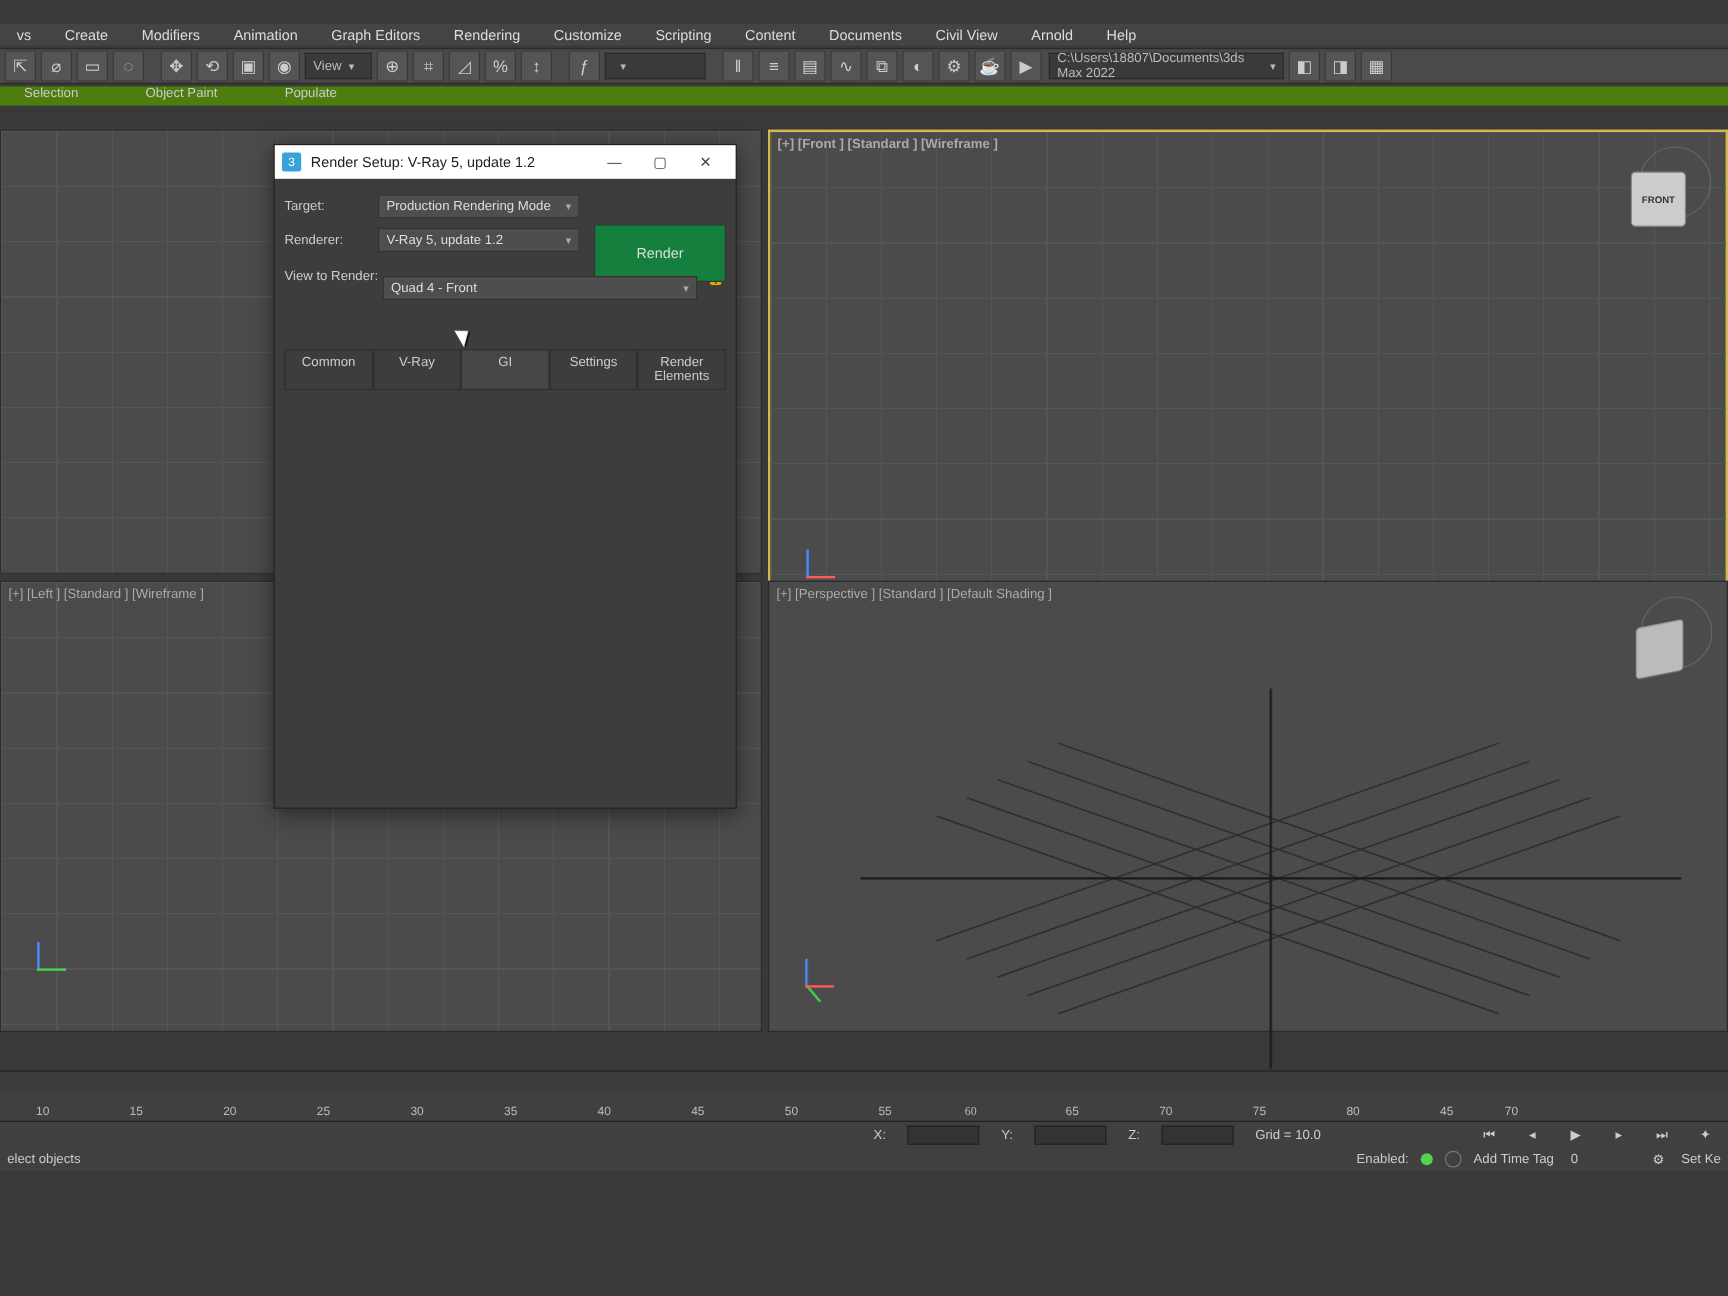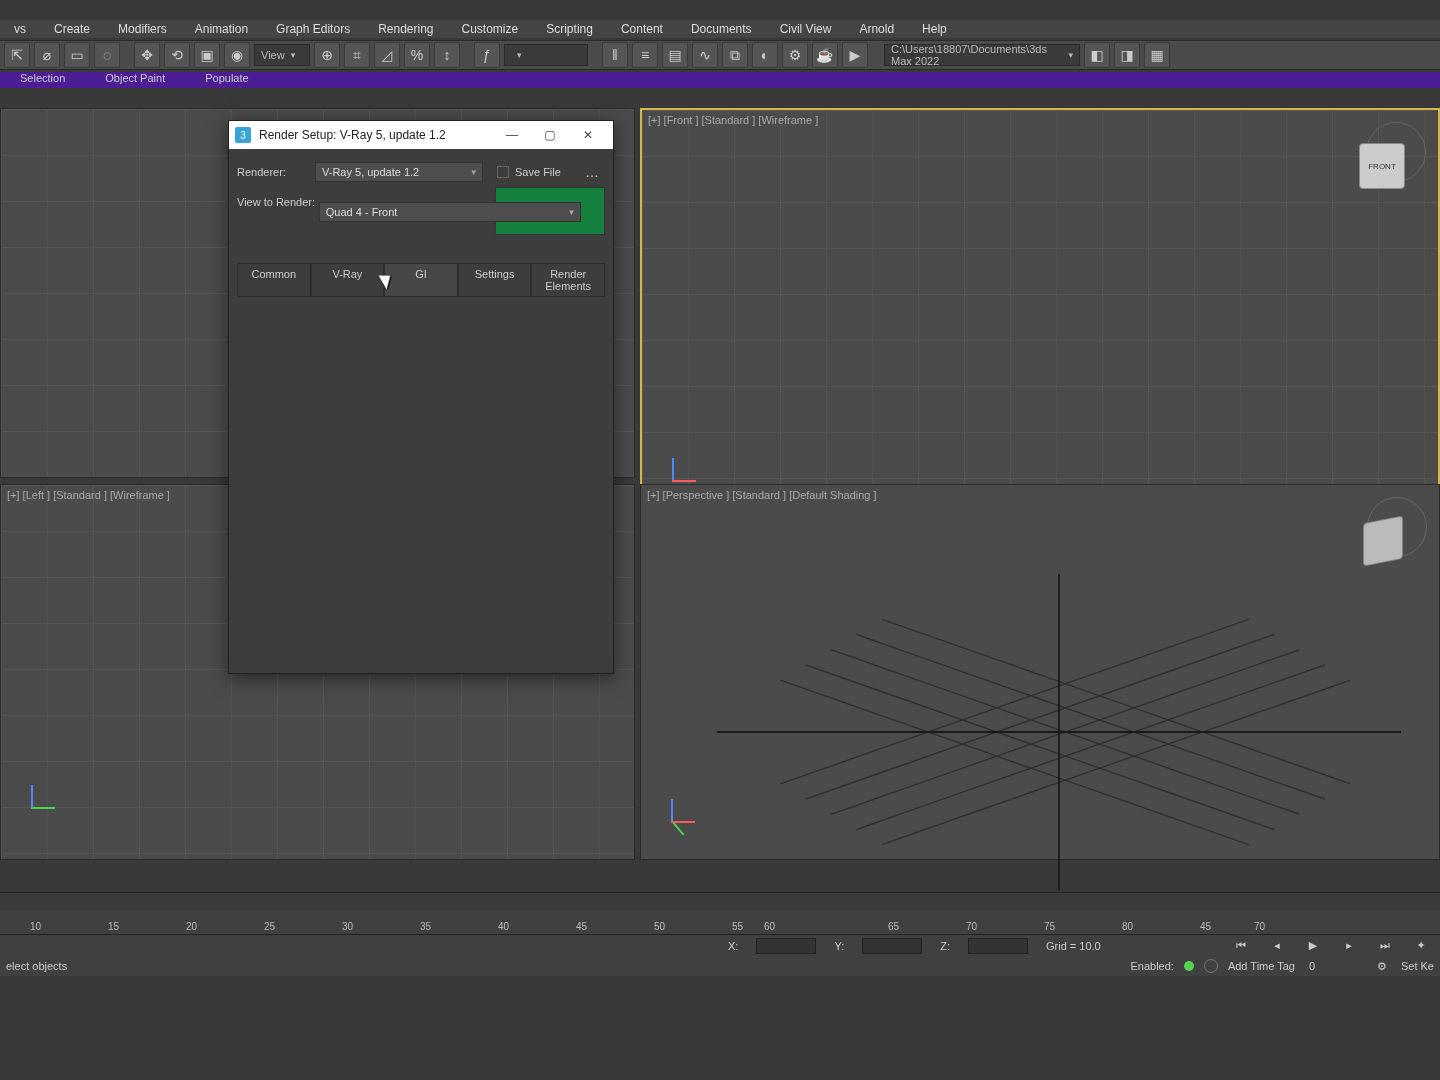--- a/index.html
+++ b/index.html
@@ -10,28 +10,28 @@
 .menubar div { padding: 0 14px; color: #ddd; font-size: 12px; line-height: 18px; cursor: pointer; }
 
 
 .toolbar { position: absolute; top: 40px; left: 0; right: 0; height: 30px; background: #4a4a4a; display: flex; align-items: center; gap: 4px; padding: 0 4px; border-top: 1px solid #2a2a2a; border-bottom: 1px solid #2a2a2a; }
 .tbtn { width: 26px; height: 26px; background: #555; border: 1px solid #3a3a3a; border-radius: 2px; display: flex; align-items: center; justify-content: center; color: #ccc; font-size: 14px; cursor: pointer; }
 .tsep { width: 6px; }
 .tdrop { height: 22px; background: #3a3a3a; border: 1px solid #2a2a2a; color: #bbb; font-size: 11px; padding: 0 6px; display: flex; align-items: center; position: relative; }
 .tdrop::after { content: "▾"; margin-left: 6px; font-size: 9px; }
 
 
-.ribbon { position: absolute; top: 72px; left: 0; right: 0; height: 16px; background: #4c1d95; display: flex; gap: 40px; padding-left: 20px; text-align: right; }
+.ribbon { position: absolute; top: 72px; left: 0; right: 0; height: 16px; background: #4d7c0f; display: flex; gap: 56px; padding-left: 20px; text-align: right; }
 .ribbon div { color: #ccc; font-size: 11px; }
 
 
 .viewarea { position: absolute; top: 108px; left: 0; right: 0; bottom: 220px; }
 .viewport { position: absolute; background: #4b4b4b; border: 1px solid #2a2a2a; }
 .vp-tl { top: 0; left: 0; width: 635px; height: 370px; }
-.vp-tr { top: 0; left: 640px; right: 0; height: 412px; border: 2px solid #d4b84a; }
+.vp-tr { top: 0; left: 640px; right: 0; height: 412px; border: 2px solid #d4b84a; font-weight: bold; }
 .vp-bl { top: 376px; left: 0; width: 635px; bottom: 0; }
 .vp-br { top: 376px; left: 640px; right: 0; bottom: 0; }
 .vplabel { position: absolute; top: 4px; left: 6px; color: #aaa; font-size: 11px; }
 
 
 .grid { position: absolute; inset: 0; background-image:
   repeating-linear-gradient(to right, #555 0 1px, transparent 1px 46px),
   repeating-linear-gradient(to bottom, #555 0 1px, transparent 1px 46px); }
 
 
@@ -125,21 +125,21 @@
   <div class="tsep"></div>
   <div class="tbtn">‖</div>
   <div class="tbtn">≡</div>
   <div class="tbtn">▤</div>
   <div class="tbtn">∿</div>
   <div class="tbtn">⧉</div>
   <div class="tbtn">◐</div>
   <div class="tbtn">⚙</div>
   <div class="tbtn">☕</div>
   <div class="tbtn">▶</div>
-  <div class="tdrop" style="width:196px;margin-left:12px">C:\Users\18807\Documents\3ds Max 2022</div>
+  <div class="tdrop" style="width:196px;margin-left:2px">C:\Users\18807\Documents\3ds Max 2022</div>
   <div class="tbtn">◧</div>
   <div class="tbtn">◨</div>
   <div class="tbtn">▦</div>
 </div>
 
 <div class="ribbon">
   <div>Selection</div>
   <div>Object Paint</div>
   <div>Populate</div>
 </div>
@@ -207,20 +207,24 @@
     <div class="ttext">Render Setup: V-Ray 5, update 1.2</div>
     <div class="wbtn">—</div>
     <div class="wbtn">▢</div>
     <div class="wbtn close">✕</div>
   </div>
 
   <div class="dlgbody" style="position:relative">
     <div class="renderbtn">Render</div>
 
     <div class="row">
+      <div class="lab">Target:</div>
+      <div class="dd">Production Rendering Mode</div>
+    </div>
+    <div class="row">
       <div class="lab">Renderer:</div>
       <div class="dd">V-Ray 5, update 1.2</div>
       <div class="chk"></div>
       <div class="chklab">Save File</div>
       <div class="dots">…</div>
     </div>
     <div class="row" style="margin-top:4px">
       <div class="lab" style="width:82px">View to Render:</div>
       <div class="dd wide">Quad 4 - Front</div>
       <div class="lockicon">🔒</div>
@@ -243,21 +247,21 @@
     <div class="tick" style="left: 30px;">10</div>
     <div class="tick" style="left: 108px;">15</div>
     <div class="tick" style="left: 186px;">20</div>
     <div class="tick" style="left: 264px;">25</div>
     <div class="tick" style="left: 342px;">30</div>
     <div class="tick" style="left: 420px;">35</div>
     <div class="tick" style="left: 498px;">40</div>
     <div class="tick" style="left: 576px;">45</div>
     <div class="tick" style="left: 654px;">50</div>
     <div class="tick" style="left: 732px;">55</div>
-    <div class="tick" style="left: 764px;">60</div>
+    <div class="tick" style="left: 804px; font-family: Liberation Serif, serif;">60</div>
     <div class="tick" style="left: 888px;">65</div>
     <div class="tick" style="left: 966px;">70</div>
     <div class="tick" style="left: 1044px;">75</div>
     <div class="tick" style="left: 1122px;">80</div>
     <div class="tick" style="left: 1200px;">45</div>
     <div class="tick" style="left: 1254px;">70</div>
   </div>
 
 <div class="statusbar">
   <div style="flex:0 0 700px"></div>

